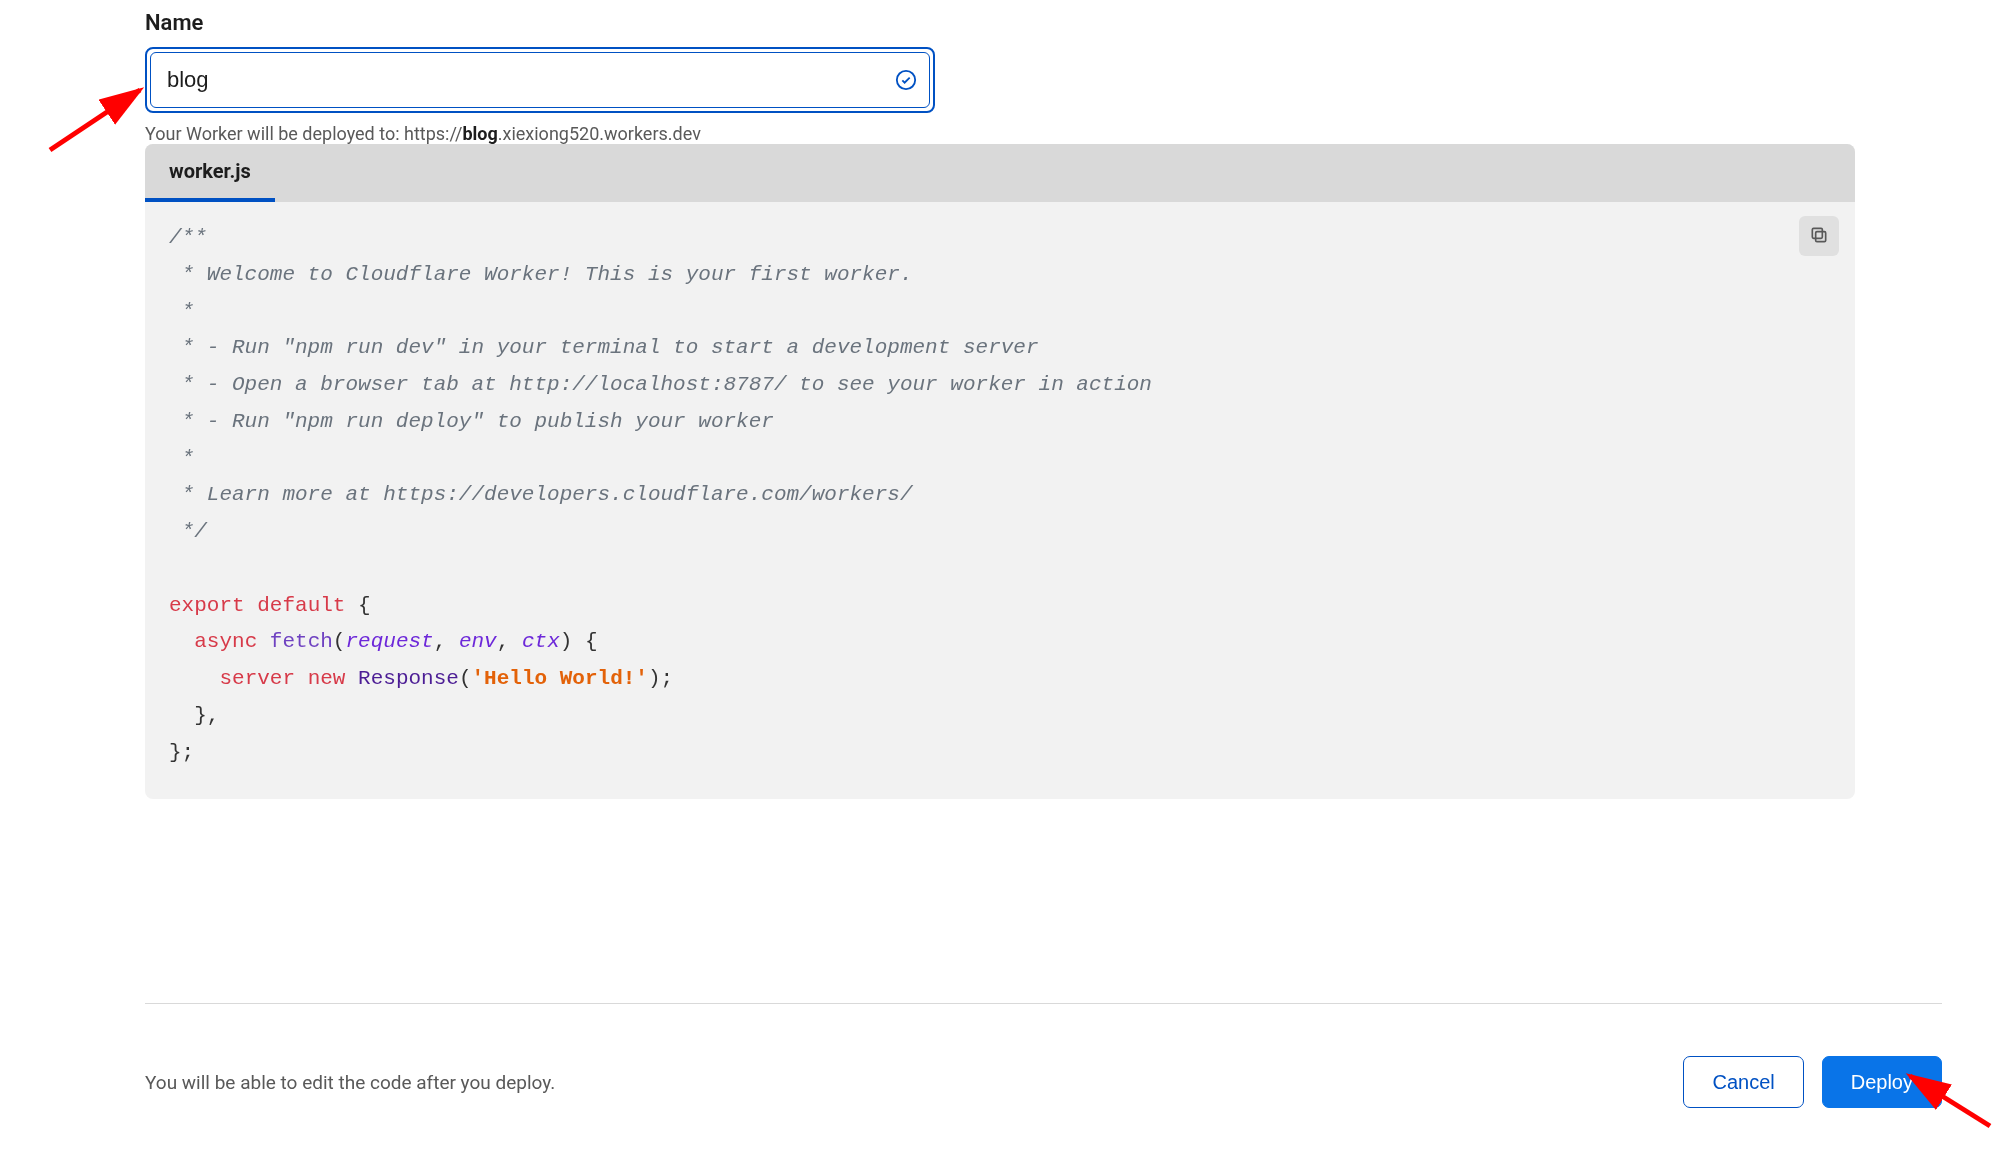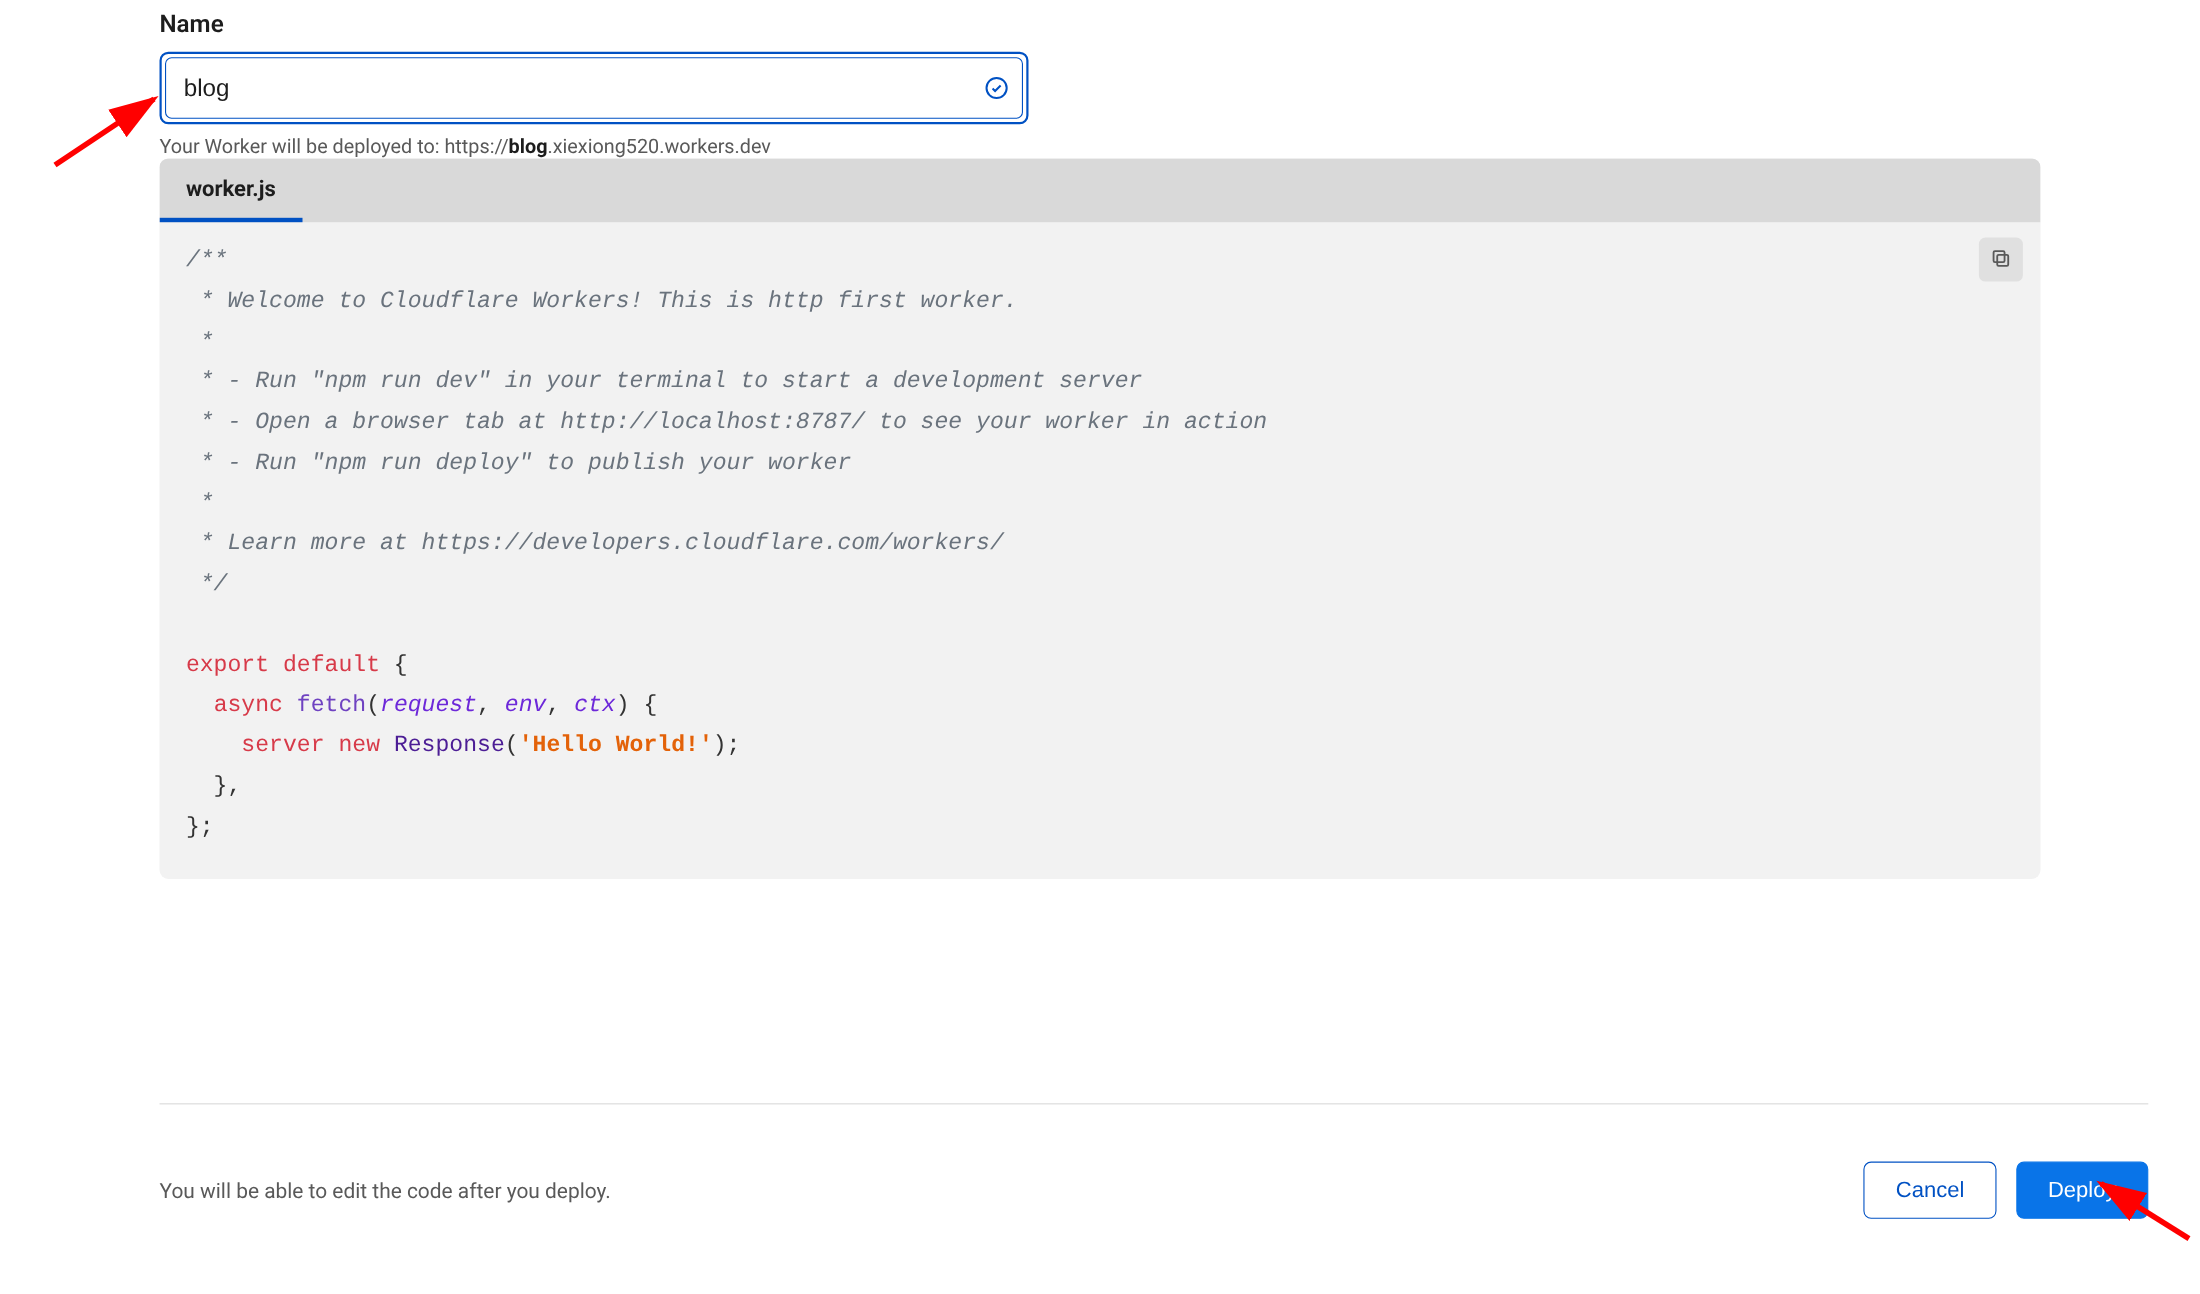--- a/index.html
+++ b/index.html
@@ -119,21 +119,21 @@
     .cm { color: #6a737d; font-style: italic; }
     .kw { color: #d73a49; }
     .fn { color: #6f42c1; }
     .param { color: #6d28d9; font-style: italic; }
     .str { color: #e36209; font-weight: bold; }
     .cls { color: #4c1d95; }
 
     .footer {
       position: absolute;
       left: 145px;
-      right: 47px;
+      right: 58px;
       bottom: 68px;
     }
     .divider {
       border: none;
       border-top: 1px solid #d9d9d9;
       margin-bottom: 52px;
     }
     .footer-row {
       display: flex;
       align-items: center;
@@ -205,21 +205,21 @@
     </div>
     <button class="copy-btn">
       <span>
         <svg viewBox="0 0 24 24" width="20" height="20" fill="none" stroke="currentColor" stroke-width="2">
           <rect x="8" y="8" width="12" height="12" rx="1.5"></rect>
           <rect x="4" y="4" width="12" height="12" rx="1.5"></rect>
         </svg>
       </span>
     </button>
     <div class="code-block"><span class="cm">/**</span>
-<span class="cm"> * Welcome to Cloudflare Workers! This is http first worker.</span>
+<span class="cm"> * Welcome to Cloudflare Worker! This is your first worker.</span>
 <span class="cm"> *</span>
 <span class="cm"> * - Run "npm run dev" in your terminal to start a development server</span>
 <span class="cm"> * - Open a browser tab at http://localhost:8787/ to see your worker in action</span>
 <span class="cm"> * - Run "npm run deploy" to publish your worker</span>
 <span class="cm"> *</span>
 <span class="cm"> * Learn more at https://developers.cloudflare.com/workers/</span>
 <span class="cm"> */</span>
 
 <span class="kw">export</span> <span class="kw">default</span> {
   <span class="kw">async</span> <span class="fn">fetch</span>(<span class="param">request</span>, <span class="param">env</span>, <span class="param">ctx</span>) {

